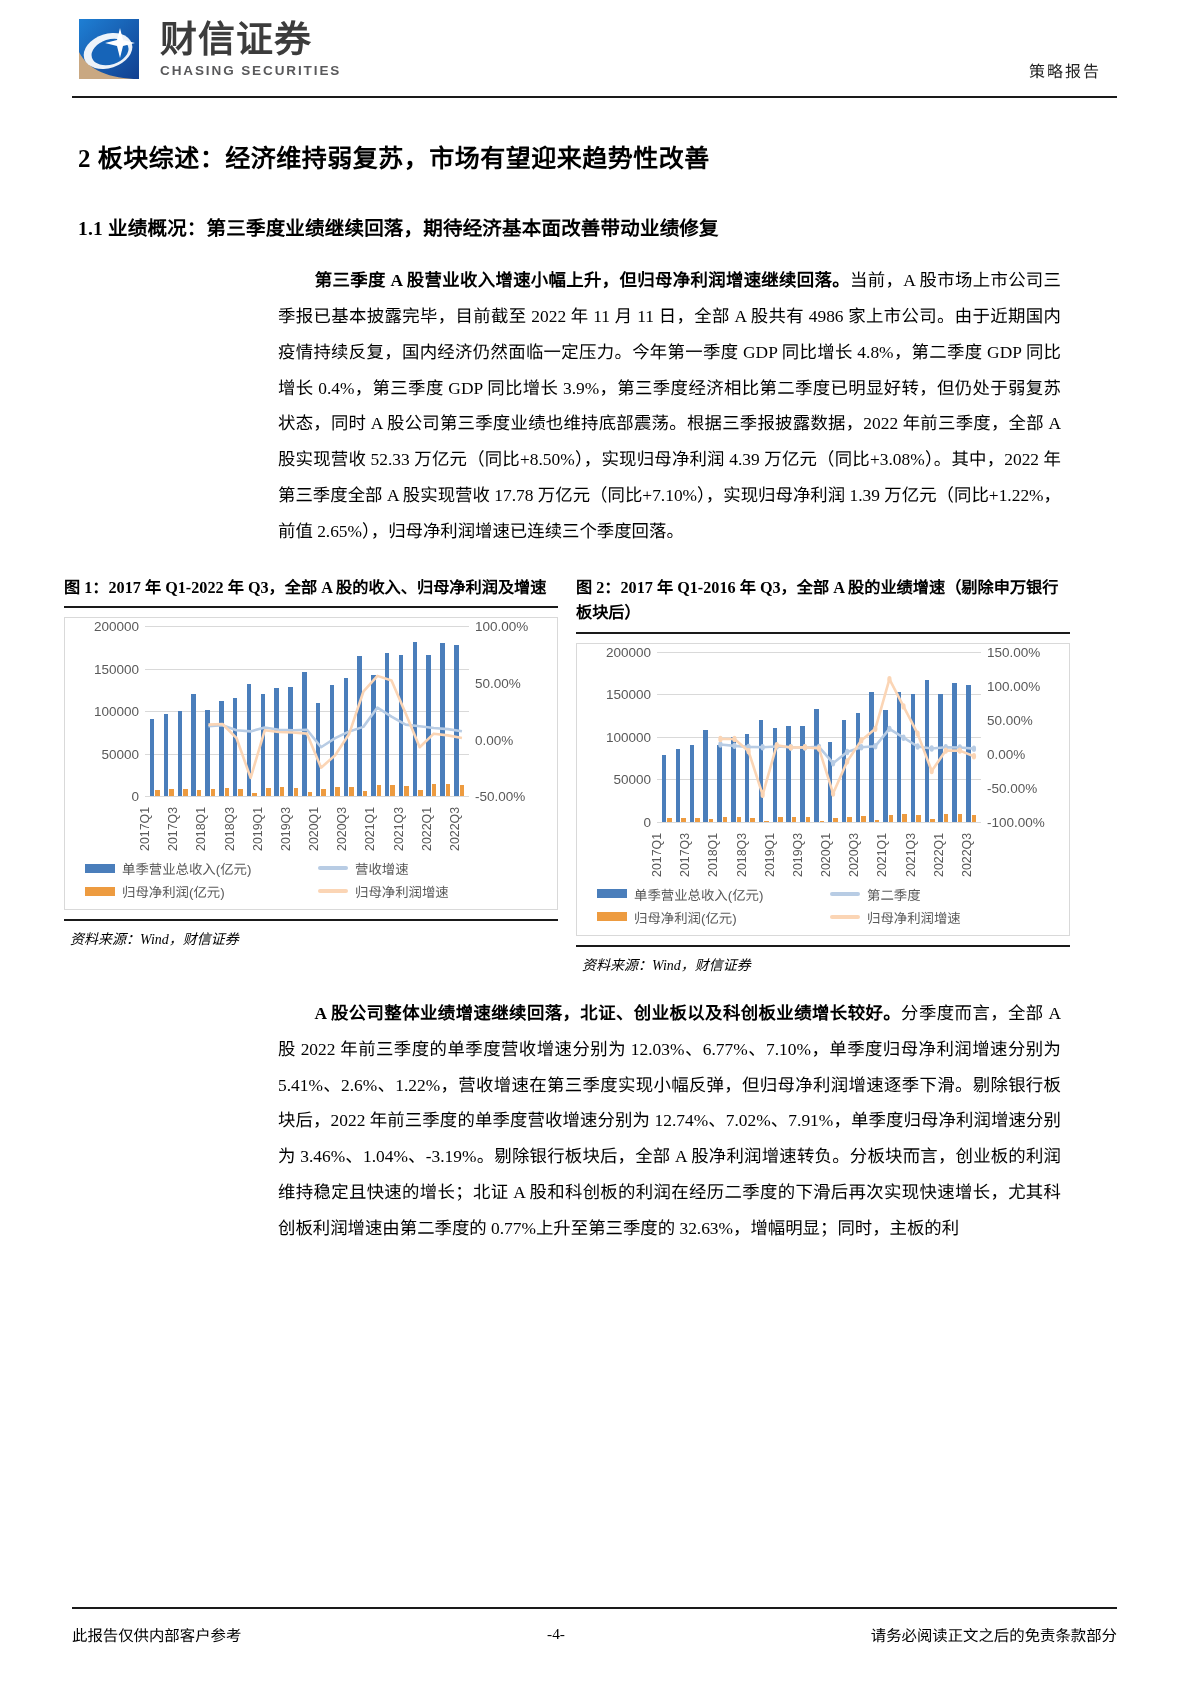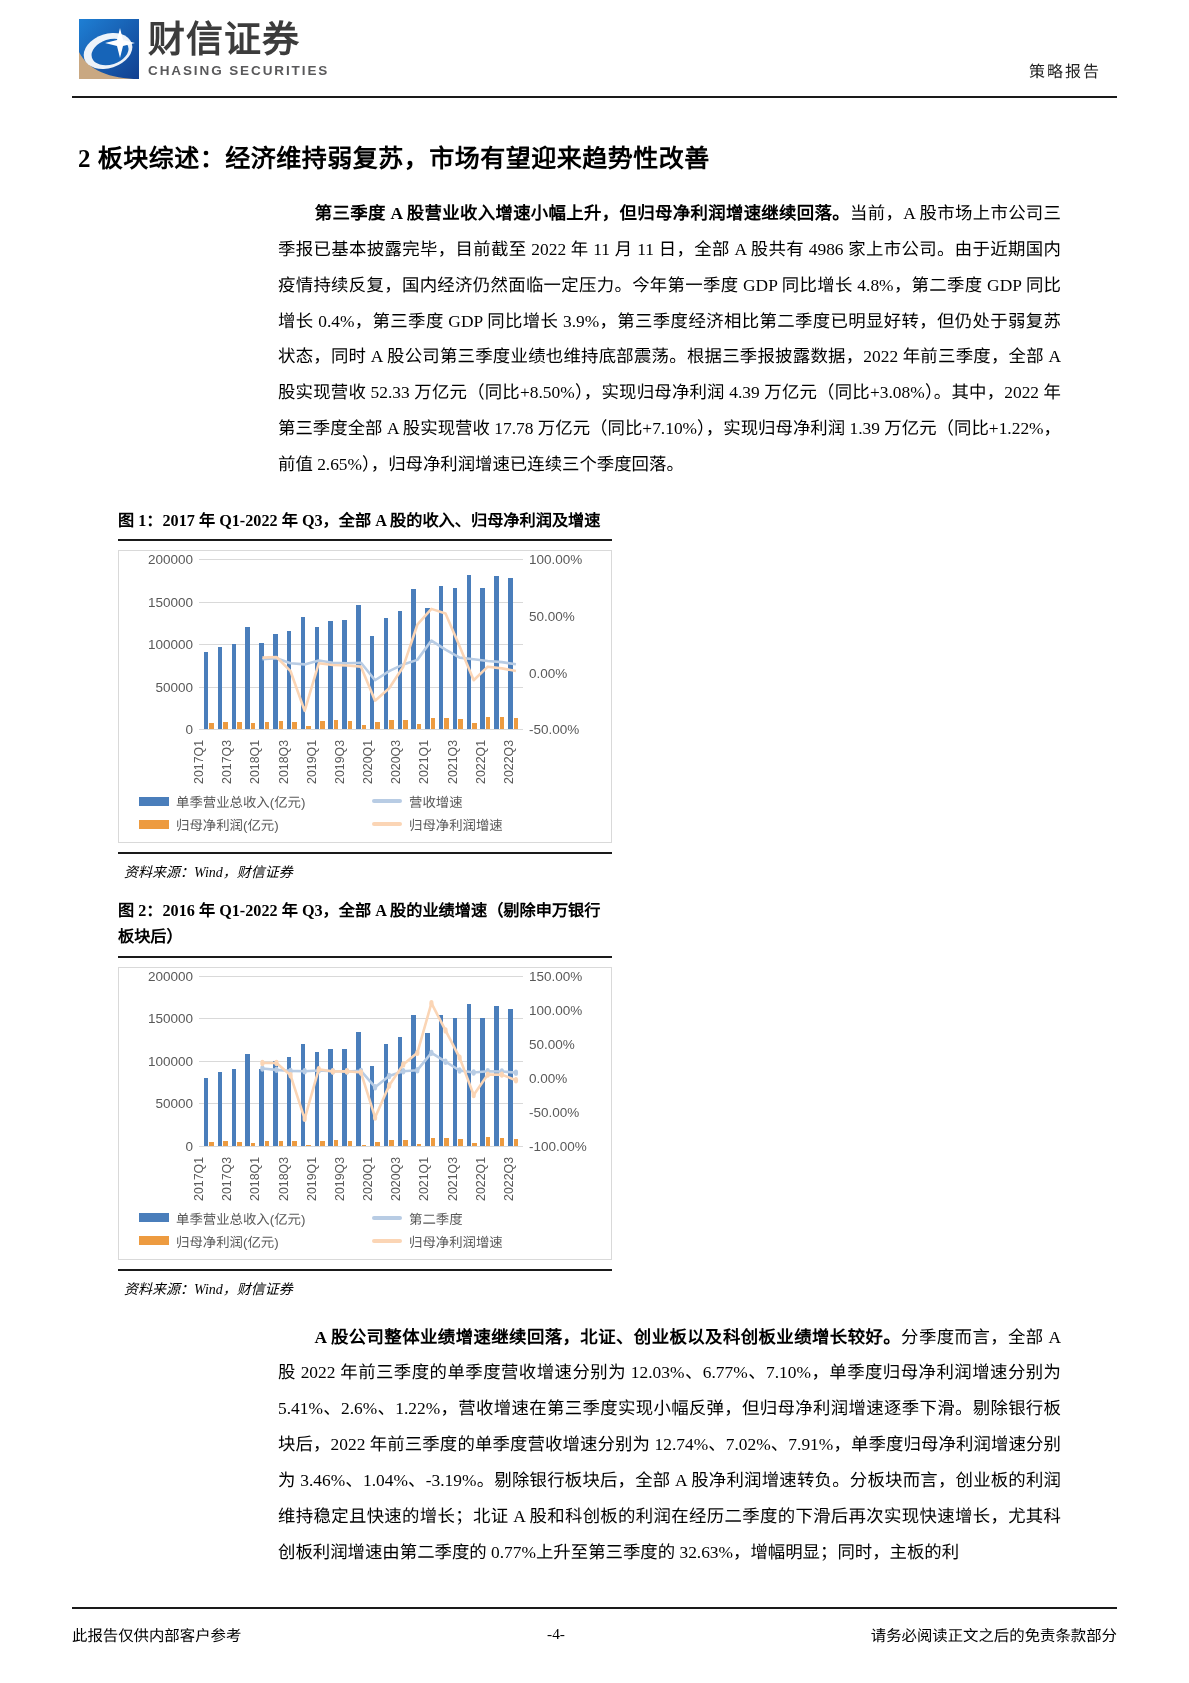--- a/index.html
+++ b/index.html
@@ -9,21 +9,21 @@
     background:#ffffff;
     font-family: "Liberation Serif", "DejaVu Serif", serif;
     color:#000;
     position:relative;
     overflow:hidden;
   }
   .page { position:relative; width:1189px; height:1683px; padding:0; }
 
   
   .header { position:relative; height:110px; }
-  .logo-wrap { position:absolute; left:78px; top:18px; display:flex; align-items:center; gap:8px; }
+  .logo-wrap { position:absolute; left:78px; top:18px; display:flex; align-items:center; gap:20px; }
   .logo-mark { width:62px; height:62px; position:relative; }
   .logo-text-zh { font-family:"Liberation Sans", sans-serif; font-size:37px; font-weight:700; color:#3c3c3c; letter-spacing:1px; line-height:1; }
   .logo-text-en { font-family:"Liberation Sans", sans-serif; font-size:13.5px; font-weight:700; color:#59595b; letter-spacing:1.9px; margin-top:5px; }
   .header-right { position:absolute; right:88px; top:58px; font-size:16px; color:#222;
      font-family:"Liberation Serif", serif; font-weight:400; letter-spacing:2px;}
   .header-rule { position:absolute; left:72px; right:72px; top:96px; border-top:2.5px solid #1a1a1a; }
 
   
   .content { position:absolute; left:0; top:110px; width:1189px; }
 
@@ -41,21 +41,21 @@
     margin:22px 0 0 0; padding:0 128px 0 278px;
     font-size:17.4px; line-height:2.06; text-align:justify;
     text-justify:inter-ideograph;
     text-indent:0;
     font-family:"Liberation Serif", serif;
   }
   p.body b { font-weight:700; }
   .indent2 { display:inline-block; width:2.1em; }
 
   
-  .figures { display:flex; gap:18px; padding:0 118px; margin-top:26px;flex-direction:column; }
+  .figures { display:flex; gap:18px; padding:0 64px; margin-top:26px; }
   .fig { width:494px; }
   .fig-title {
     font-size:16.2px; font-weight:700; line-height:1.58;
     font-family:"Liberation Serif", serif; color:#000;
     margin-bottom:5px;
   }
   .fig-box { border-top:2px solid #1a1a1a; border-bottom:2px solid #1a1a1a; padding:0; }
   .chart-frame {
     border:1px solid #d9d9d9; margin:9px 0 9px 0; background:#fff;
     padding:8px 6px 6px 6px; position:relative;
@@ -130,20 +130,21 @@
         <div class="logo-text-en">CHASING SECURITIES</div>
       </div>
     </div>
     <div class="header-right">策略报告</div>
     <div class="header-rule"></div>
   </div>
 
   <div class="content">
 
     <h1 class="sec">2 板块综述：经济维持弱复苏，市场有望迎来趋势性改善</h1>
+    <h2 class="subsec">1.1 业绩概况：第三季度业绩继续回落，期待经济基本面改善带动业绩修复</h2>
 
     <p class="body">
       <span class="indent2"></span><b>第三季度 A 股营业收入增速小幅上升，但归母净利润增速继续回落。</b><span>当前，A 股市场上市公司三季报已基本披露完毕，目前截至 2022 年 11 月 11 日，全部 A 股共有 4986 家上市公司。由于近期国内疫情持续反复，国内经济仍然面临一定压力。今年第一季度 GDP 同比增长 4.8%，第二季度 GDP 同比增长 0.4%，第三季度 GDP 同比增长 3.9%，第三季度经济相比第二季度已明显好转，但仍处于弱复苏状态，同时 A 股公司第三季度业绩也维持底部震荡。根据三季报披露数据，2022 年前三季度，全部 A 股实现营收 52.33 万亿元（同比+8.50%），实现归母净利润 4.39 万亿元（同比+3.08%）。其中，2022 年第三季度全部 A 股实现营收 17.78 万亿元（同比+7.10%），实现归母净利润 1.39 万亿元（同比+1.22%，前值 2.65%），归母净利润增速已连续三个季度回落。</span>
     </p>
 
 
     <div class="figures">
 
       <div class="fig">
         <div class="fig-title">图 1：2017 年 Q1-2022 年 Q3，全部 A 股的收入、归母净利润及增速</div>
@@ -312,21 +313,21 @@
                     </div>
                   </div>
                 </div>
               </div>
           </div>
         </div>
         <div class="fig-src">资料来源：Wind，财信证券</div>
       </div>
 
       <div class="fig">
-        <div class="fig-title">图 2：2016 年 Q1-2022 年 Q3，全部 A 股的业绩增速（剔除申万银行板块后）</div>
+        <div class="fig-title">图 2：2017 年 Q1-2016 年 Q3，全部 A 股的业绩增速（剔除申万银行板块后）</div>
         <div class="fig-box">
           <div class="chart-frame">
             <div class="chart-area">
               <div class="yl-labels" id="f2-yl">
                   <span style="top: 170px;">0</span>
                   <span style="top: 127.5px;">50000</span>
                   <span style="top: 85px;">100000</span>
                   <span style="top: 42.5px;">150000</span>
                   <span style="top: 0px;">200000</span>
                 </div>

